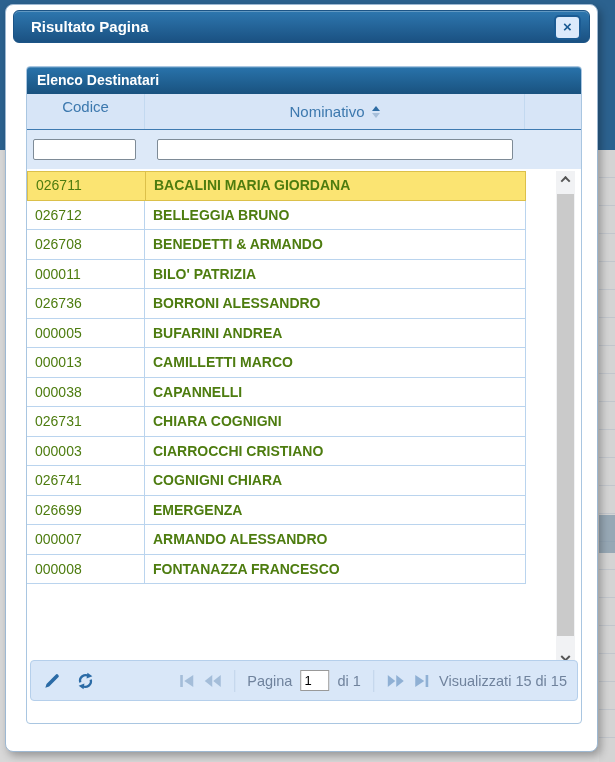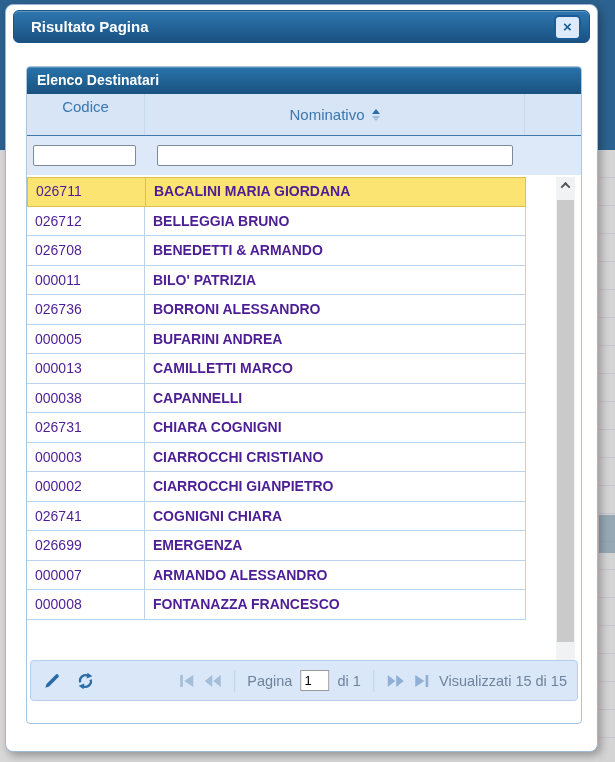--- a/index.html
+++ b/index.html
@@ -30,42 +30,42 @@
     color:#1b5b93; font-weight:bold; font-size:15px; line-height:20px; text-align:center; cursor:pointer; }
 
   
   .panel { position:absolute; left:20px; top:61px; width:556px; height:658px;
     border:1px solid #a9c6e1; border-radius:4px; background:#fff; }
   .panel-header { height:27px; border-radius:3px 3px 0 0;
     background: linear-gradient(#2973ab, #19527f);
     box-shadow: inset 0 1px 0 rgba(255,255,255,.2);
     color:#fff; font-size:14px; font-weight:bold; line-height:26px; padding-left:10px; }
 
-  .col-header-row { height:42px; display:flex; background:#d7e5f7;
+  .col-header-row { height:36px; display:flex; background:#d7e5f7;
     border-bottom:1px solid #3e7ab1; color:#3c78ae; font-size:15px; }
   .col-codice { width:118px; text-align:center; line-height:25px; border-right:1px solid #c3d9f0; cursor:pointer; }
   .col-nominativo { width:380px; border-right:1px solid #c3d9f0; display:flex;
     align-items:center; justify-content:center; gap:7px; cursor:pointer; }
   .col-filler { flex:1; }
   .sort-icon { display:inline-flex; flex-direction:column; gap:2px; }
   .sort-icon .up { width:0; height:0; border-left:4px solid transparent; border-right:4px solid transparent; border-bottom:5px solid #2e6da4; }
   .sort-icon .down { width:0; height:0; border-left:4px solid transparent; border-right:4px solid transparent; border-top:5px solid #a7bfda; }
 
   .filter-row { height:39px; display:flex; align-items:center; background:#dde9f8; }
   .filter-row input { height:21px; border:1px solid #7e8b97; border-radius:2px;
     font-family:inherit; font-size:13px; padding:0 4px; background:#fff; }
   .filter-codice { margin-left:6px; width:103px; }
   .filter-nominativo { margin-left:21px; width:356px; }
 
   
   .grid-viewport { position:relative; height:500px; background:#fff; overflow:hidden; }
   .grid-rows { padding-top:2px; }
   .grid-row { display:flex; width:499px; height:29.5px;
     border-bottom:1px solid #bad4ee; border-right:1px solid #bad4ee;
-    font-size:14px; color:#4c1d95; line-height:28px; cursor:pointer; background:#fff; }
+    font-size:14px; color:#4d7c0f; line-height:28px; cursor:pointer; background:#fff; }
   .cell-codice { width:118px; padding-left:8px; border-right:1px solid #bad4ee;
     overflow:hidden; white-space:nowrap; }
   .cell-nominativo { flex:1; padding-left:8px; overflow:hidden; white-space:nowrap;font-weight:bold; }
   .grid-row.selected { background:#fbe472; border:1px solid #dcc04a; line-height:27px; }
   .grid-row.selected .cell-codice { border-right-color:#dcc04a; }
 
   
   .scrollbar { position:absolute; top:2px; right:6px; width:19px; height:497px; background:#f1f2f4; }
   .sb-btn { position:absolute; left:0; width:19px; height:17px; display:flex;
     align-items:center; justify-content:center; background:#f1f2f4; cursor:pointer; }
@@ -172,24 +172,20 @@
   <div class="grid-row">
     <div class="cell-codice">026731</div>
     <div class="cell-nominativo">CHIARA COGNIGNI</div>
   </div>
 
   <div class="grid-row">
     <div class="cell-codice">000003</div>
     <div class="cell-nominativo">CIARROCCHI CRISTIANO</div>
   </div>
 
-  <div class="grid-row">
-    <div class="cell-codice">000002</div>
-    <div class="cell-nominativo">CIARROCCHI GIANPIETRO</div>
-  </div>
 
   <div class="grid-row">
     <div class="cell-codice">026741</div>
     <div class="cell-nominativo">COGNIGNI CHIARA</div>
   </div>
 
   <div class="grid-row">
     <div class="cell-codice">026699</div>
     <div class="cell-nominativo">EMERGENZA</div>
   </div>

